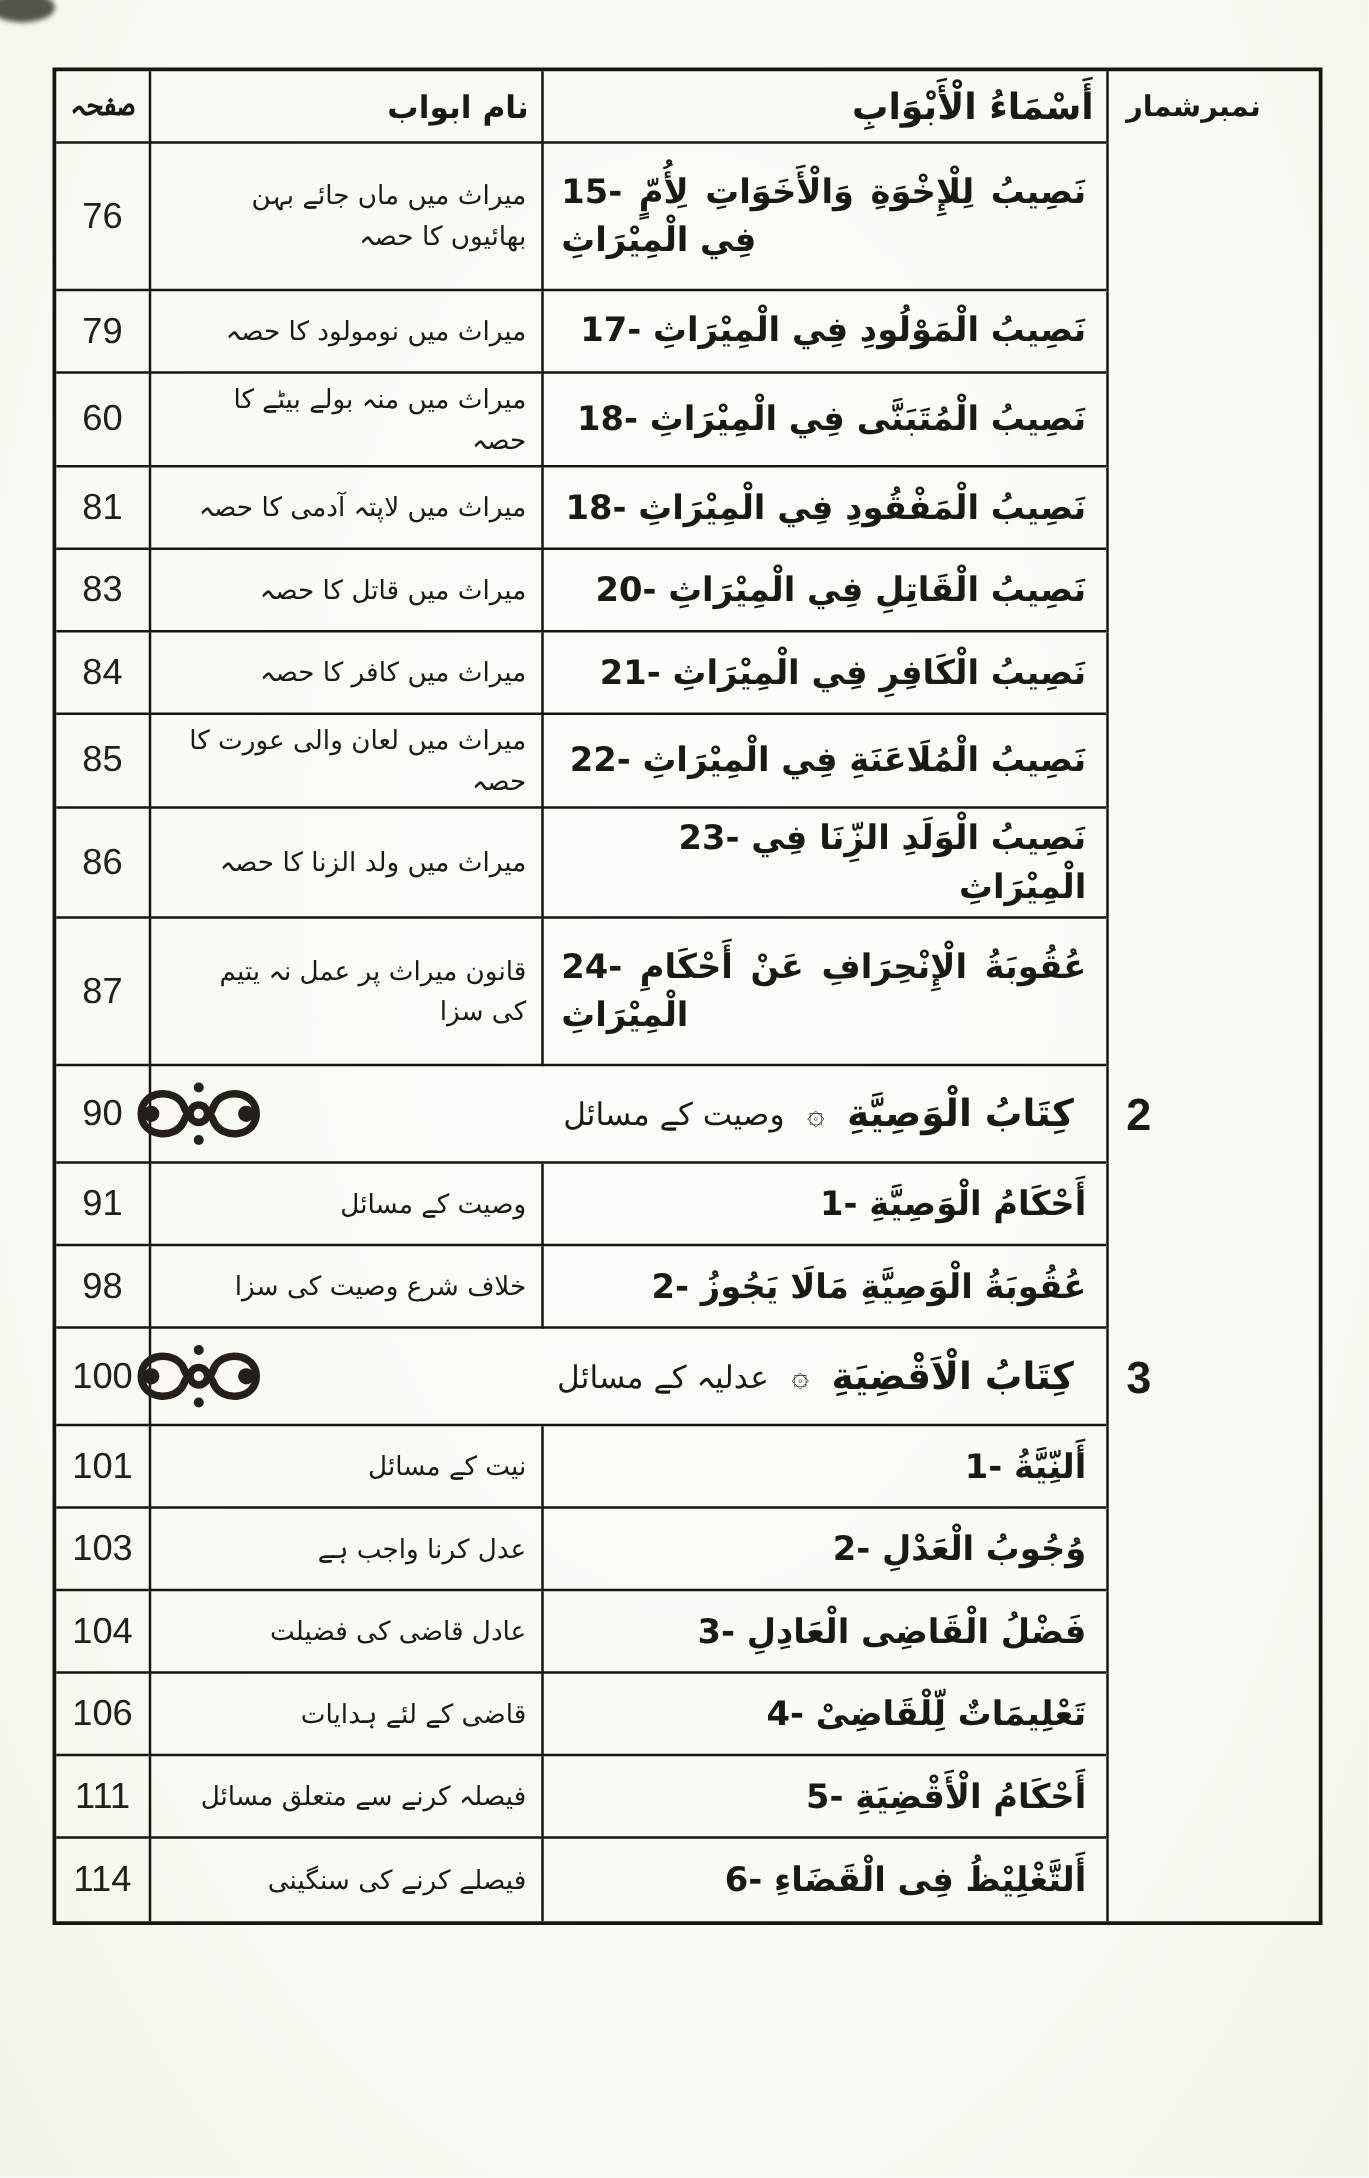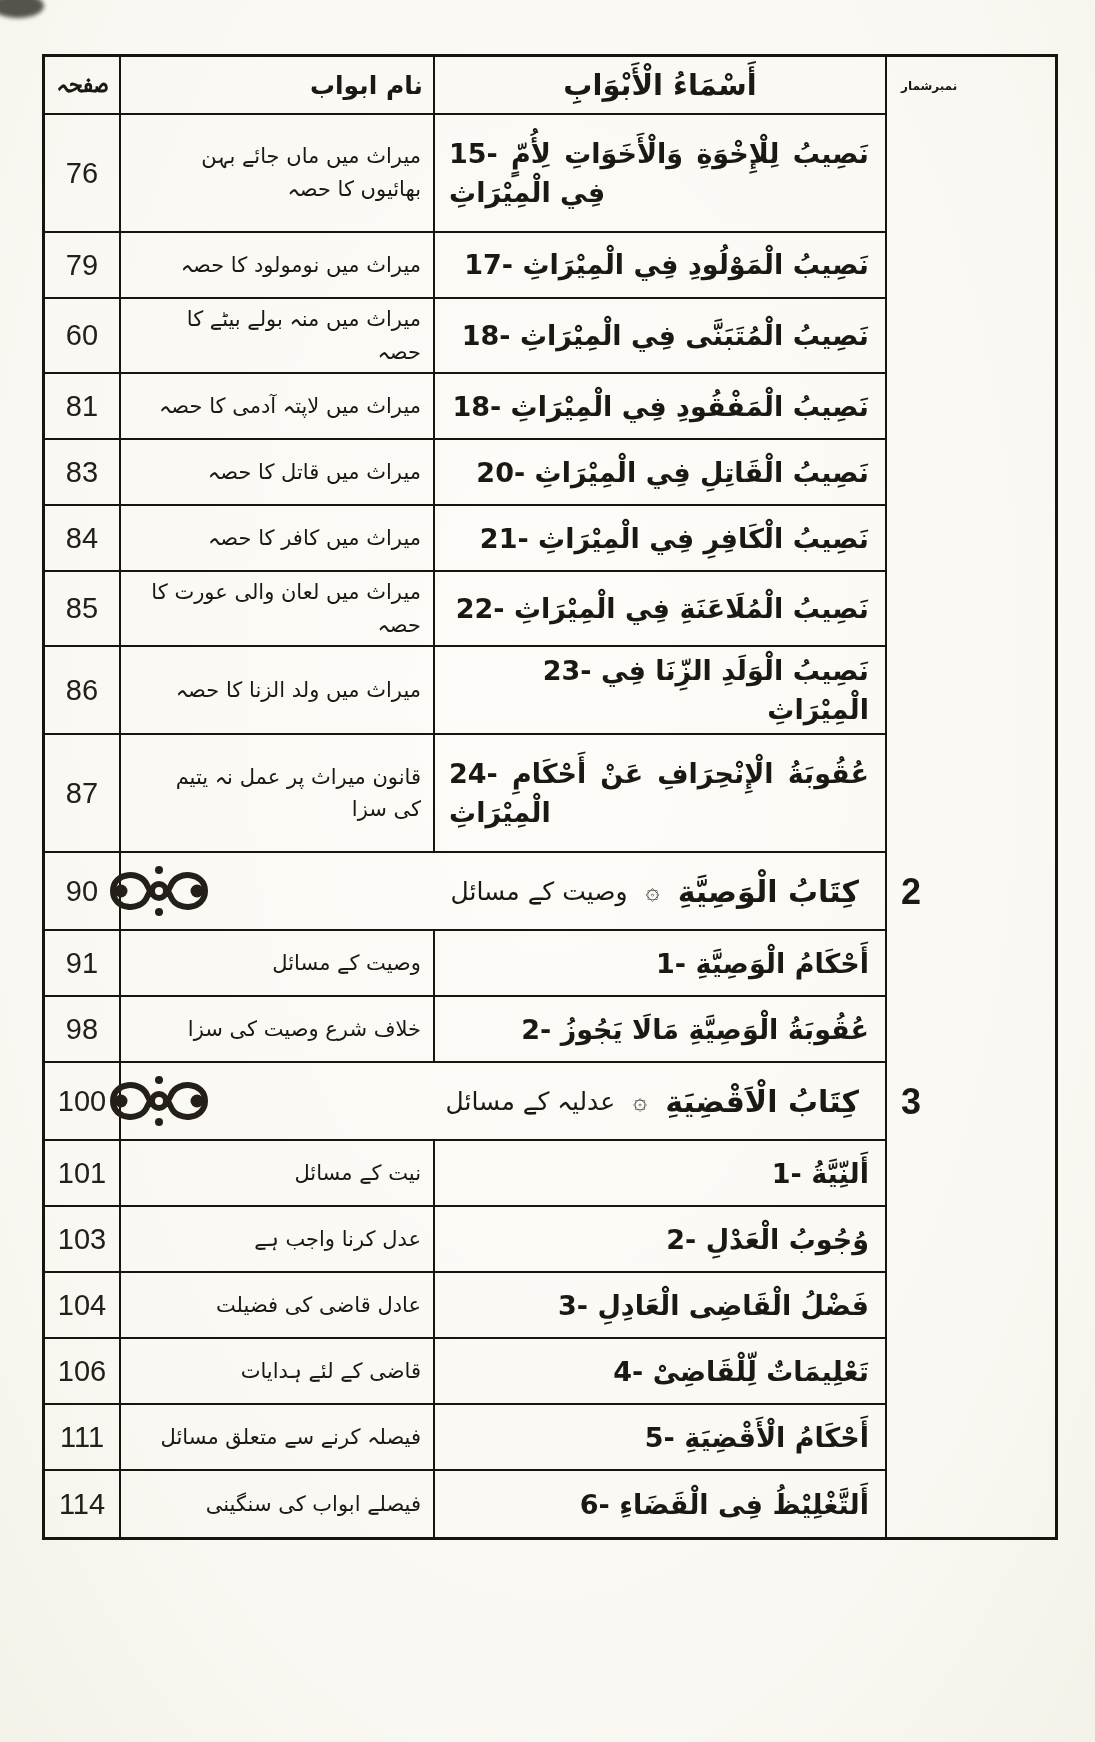--- a/index.html
+++ b/index.html
@@ -54,22 +54,22 @@
     direction: rtl; text-align: right;
     font-size: 21px; line-height: 1.55;
     padding: 4px 12px 4px 22px;
   }
   .c-page {
     text-align: center;
     font-family: "Liberation Sans", sans-serif;
     font-size: 29px; color: #23201b;
   }
   .hdr { font-weight: bold; text-align: center; }
-  .serial-hdr { font-size: 12px; text-align: center; direction: rtl; padding-left: 10px; }
-  .arabic-hdr { font-size: 29px; direction: rtl; text-align: center; }
+  .serial-hdr { font-size: 23px; text-align: center; direction: rtl; padding-left: 10px; }
+  .arabic-hdr { font-size: 29px; direction: rtl; text-align: right; }
   .urdu-hdr   { font-size: 25px; direction: rtl; text-align: right; }
   .page-hdr   { font-size: 22px; direction: rtl; text-align: center; font-family: "Liberation Sans", sans-serif; }
 
   .r-sec .c-serial {
     font-size: 36px; font-weight: bold;
     font-family: "Liberation Sans", sans-serif;
   }
   .c-title { position: relative; direction: rtl; }
   .sec-flex {
     display: flex; direction: rtl; align-items: center;
@@ -272,19 +272,19 @@
     <tr class="r-std">
       <td class="c-serial"></td>
       <td class="c-arabic">5- أَحْكَامُ الْأَقْضِيَةِ</td>
       <td class="c-urdu">فیصلہ کرنے سے متعلق مسائل</td>
       <td class="c-page">111</td>
     </tr>
 
     <tr class="r-std">
       <td class="c-serial"></td>
       <td class="c-arabic">6- أَلتَّغْلِيْظُ فِى الْقَضَاءِ</td>
-      <td class="c-urdu">فیصلے ابواب کی سنگینی</td>
+      <td class="c-urdu">فیصلے کرنے کی سنگینی</td>
       <td class="c-page">114</td>
     </tr>
   </tbody>
   </table>
 
 </div>
 
 </body></html>

